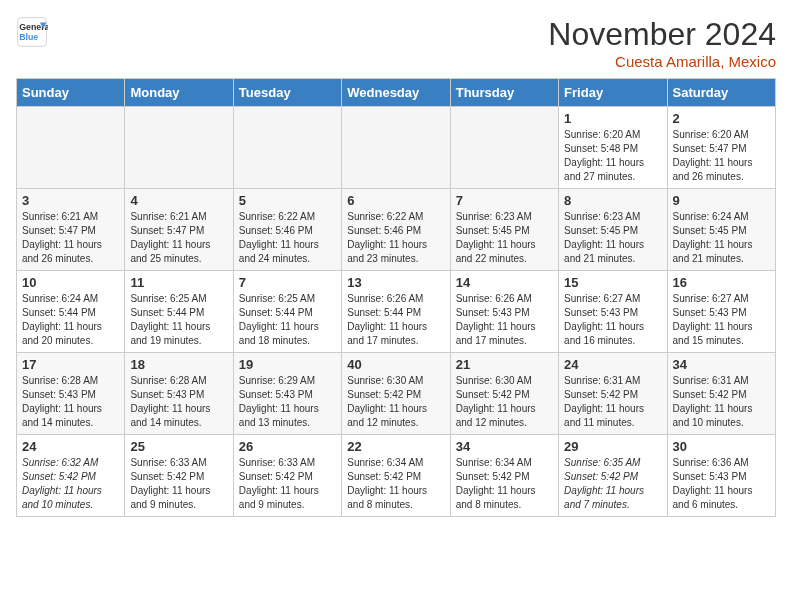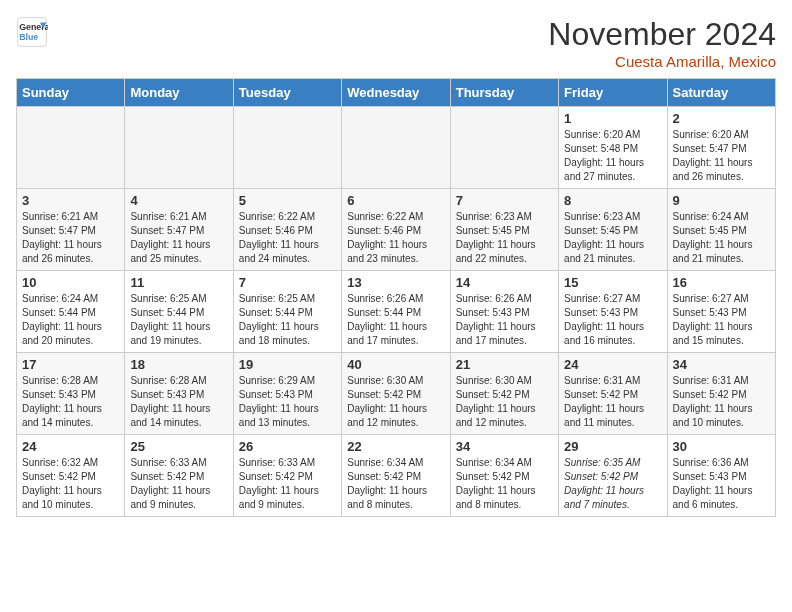--- a/index.html
+++ b/index.html
@@ -257,21 +257,21 @@
         <td class="gray-row">
           <span class="day-num">34</span>
           <div class="day-info" style="white-space: pre-line;">Sunrise: 6:31 AM
 Sunset: 5:42 PM
 Daylight: 11 hours and 10 minutes.</div>
         </td>
       </tr>
       <tr>
         <td>
           <span class="day-num">24</span>
-          <div class="day-info" style="white-space: pre-line;">Sunrise: 6:32 AM
+          <div class="day-info" style="white-space: pre-line; font-style: italic;">Sunrise: 6:32 AM
 Sunset: 5:42 PM
 Daylight: 11 hours and 10 minutes.</div>
         </td>
         <td>
           <span class="day-num">25</span>
           <div class="day-info" style="white-space: pre-line;">Sunrise: 6:33 AM
 Sunset: 5:42 PM
 Daylight: 11 hours and 9 minutes.</div>
         </td>
         <td>

